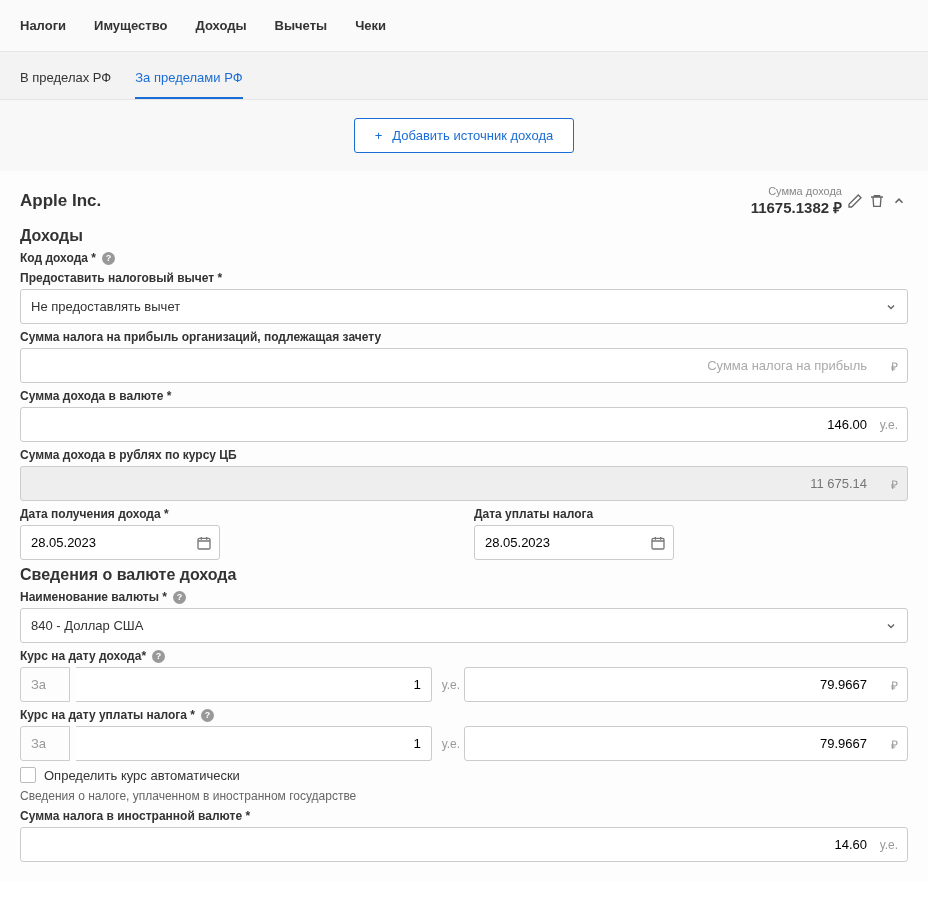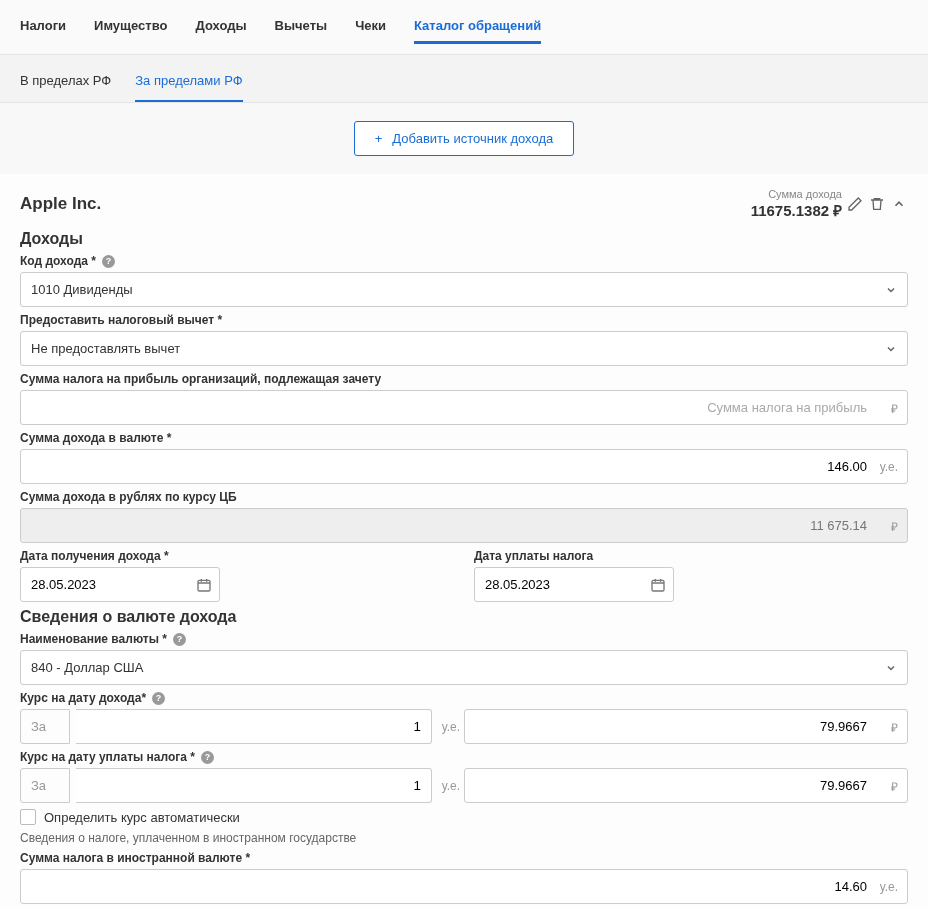--- a/index.html
+++ b/index.html
@@ -48,21 +48,20 @@
 </style>
 </head>
 <body>
 
 <div class="topnav">
   <div class="topnav-item">Налоги</div>
   <div class="topnav-item">Имущество</div>
   <div class="topnav-item">Доходы</div>
   <div class="topnav-item">Вычеты</div>
   <div class="topnav-item">Чеки</div>
-  <div class="topnav-item active">Каталог обращений</div>
 </div>
 
 <div class="subtabs">
   <div class="subtab">В пределах РФ</div>
   <div class="subtab active">За пределами РФ</div>
 </div>
 
 <div class="addbar">
   <button class="add-btn">
     <span>+</span>
@@ -95,28 +94,20 @@
         </div>
     </div>
   </div>
 
   <div class="section-title">Доходы</div>
 
   <div class="field-label">
     <span>Код дохода *</span>
     <span class="help-icon">?</span>
   </div>
-  <div class="select">
-    <span>1010 Дивиденды</span>
-    <span>
-        <svg width="12" height="12" viewBox="0 0 24 24" fill="none" stroke="#666" stroke-width="3">
-          <path d="M6 9l6 6 6-6"></path>
-        </svg>
-      </span>
-  </div>
 
   <div class="field-label">Предоставить налоговый вычет *</div>
   <div class="select">
     <span>Не предоставлять вычет</span>
     <span>
         <svg width="12" height="12" viewBox="0 0 24 24" fill="none" stroke="#666" stroke-width="3">
           <path d="M6 9l6 6 6-6"></path>
         </svg>
       </span>
   </div>

